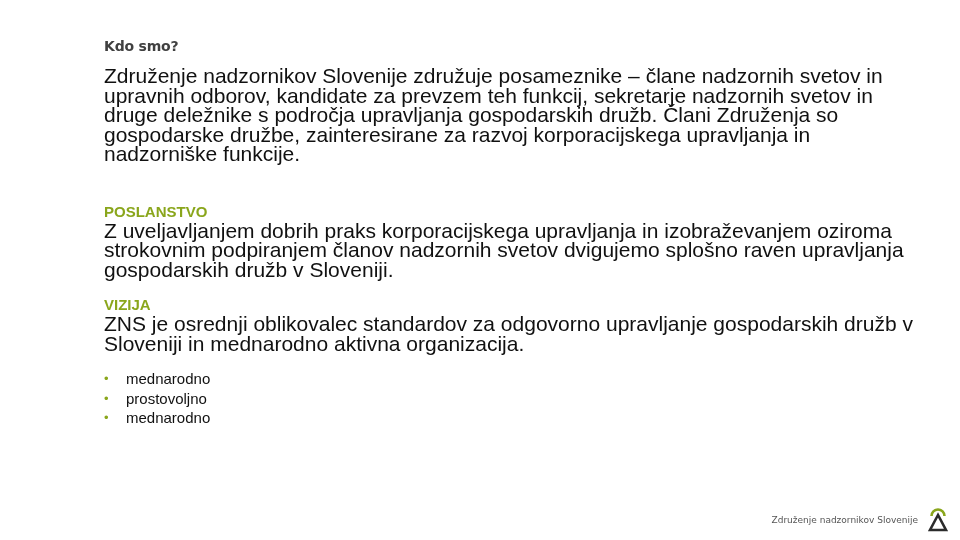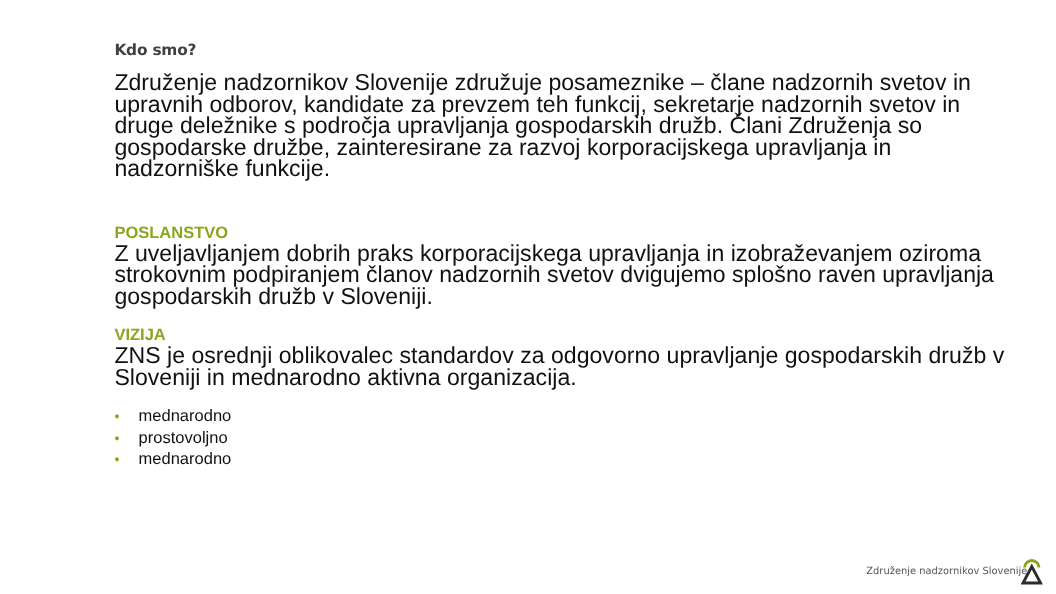--- a/index.html
+++ b/index.html
@@ -13,21 +13,21 @@
       font-size: 14px; margin: 0 0 12px 0; letter-spacing: -0.2px;
     }
     .para { font-size: 21px; line-height: 19.5px; margin: 0; }
     .gap { height: 18px; }
     .heading { font-size: 15px; font-weight: bold; color: #8aa61c; line-height: 19px; margin: 0; }
     .section { margin-top: 16px; }
     ul.bullets { list-style: none; margin: 0; padding: 0; }
     ul.bullets li { font-size: 15px; line-height: 19.5px; display: flex; align-items: center; }
     .dot { color: #8aa61c; width: 22px; font-size: 13px; }
     .footer {
-      position: absolute; right: 26px; top: 515px; font-family: "DejaVu Sans", sans-serif;
+      position: absolute; right: 42px; top: 515px; font-family: "DejaVu Sans", sans-serif;
       font-size: 9px; color: #555555; margin-left: 28px;
     }
     .logo { position: absolute; left: 928px; top: 508px; width: 20px; height: 24px; }
   </style>
 </head>
 <body>
 
 <div class="slide">
   <h1 class="title">Kdo smo?</h1>
   <p class="para">Združenje nadzornikov Slovenije združuje posameznike – člane nadzornih svetov in upravnih odborov, kandidate za prevzem teh funkcij, sekretarje nadzornih svetov in druge deležnike s področja upravljanja gospodarskih družb. Člani Združenja so gospodarske družbe, zainteresirane za razvoj korporacijskega upravljanja in nadzorniške funkcije.</p>

